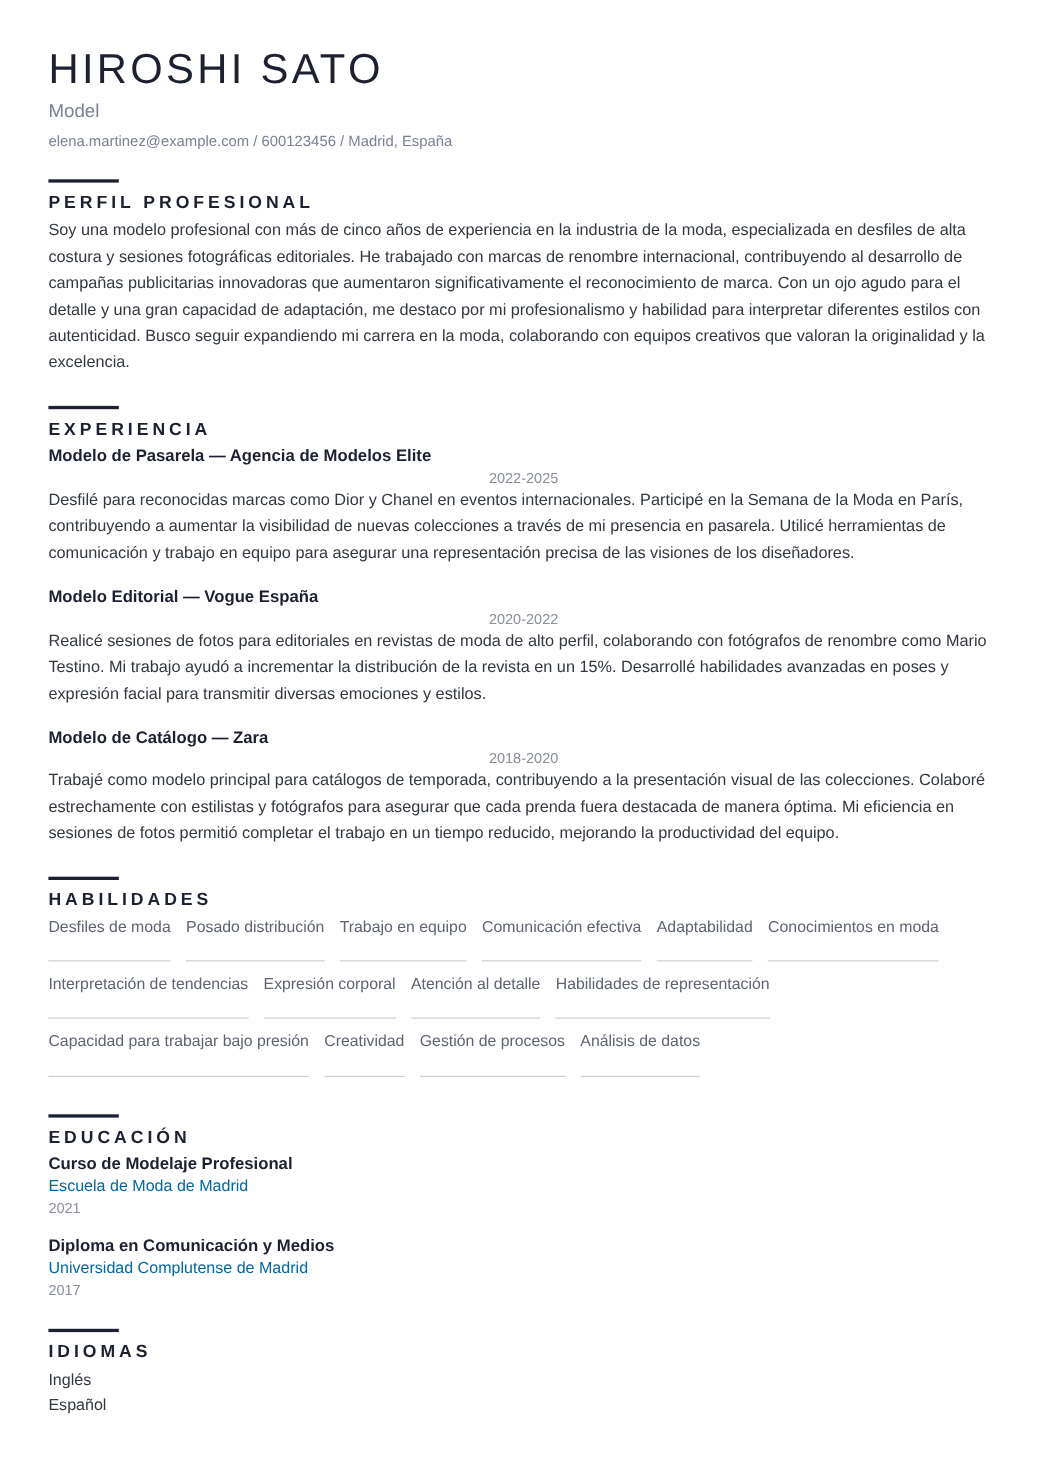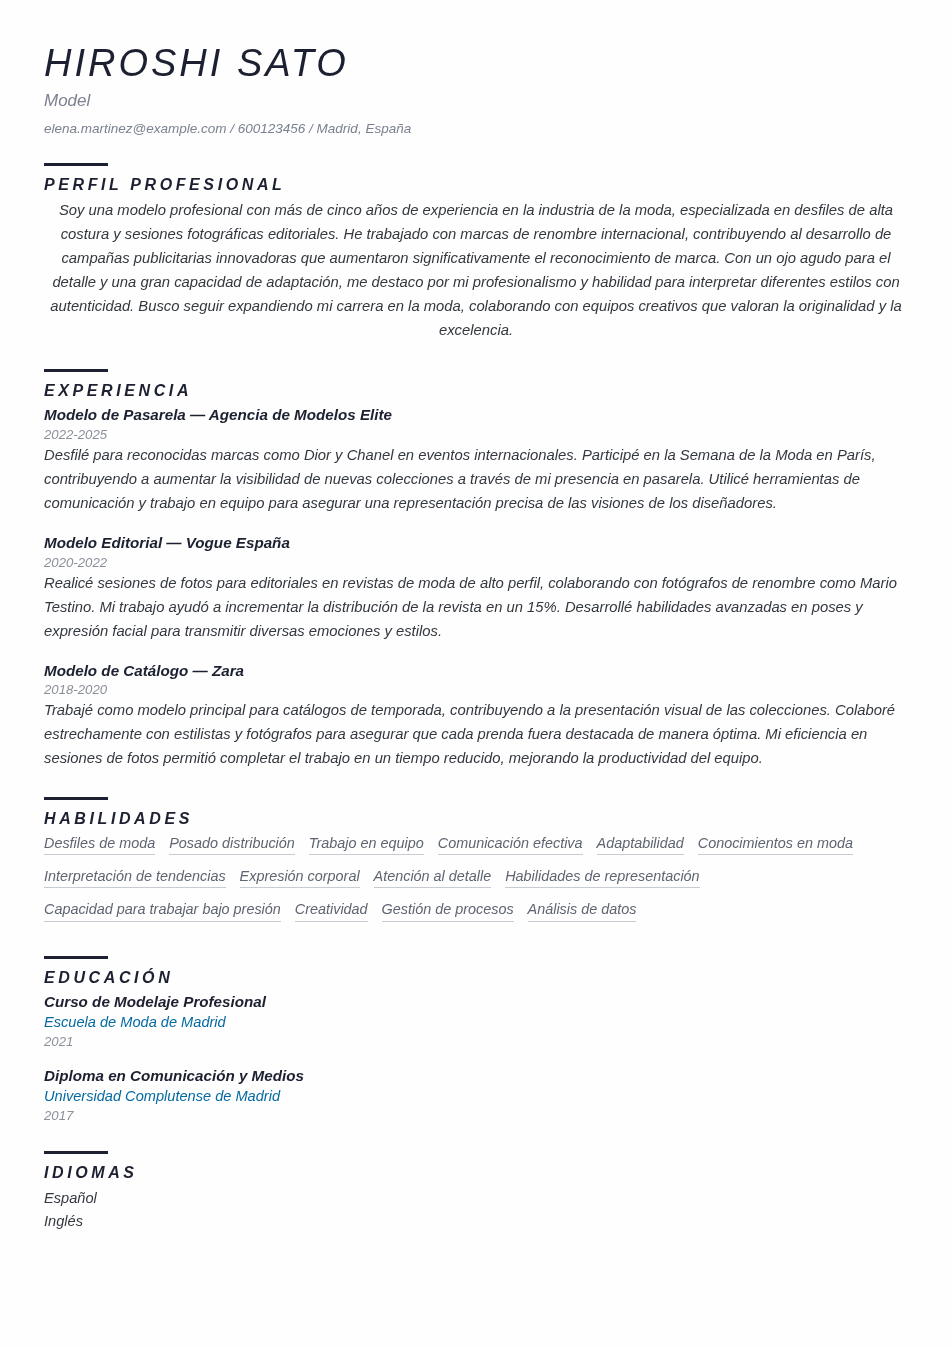--- a/index.html
+++ b/index.html
@@ -11,21 +11,20 @@
     width: 952px; height: 1347px;
     font-family: "Liberation Sans", sans-serif;
     color: #2b2f3a;
     -webkit-font-smoothing: antialiased;
   }
   .page {
     position: relative;
     width: 952px; height: 1347px;
     background: #fefefe;
     padding: 44px 44px 0 44px;
-    font-style: italic;
   }
 
   
   .name {
     font-size: 38px;
     font-weight: 400;
     letter-spacing: 3.0px;
     color: #1c2030;
     line-height: 1.05;
     margin: 0 0 8px 0;
@@ -61,59 +60,60 @@
     margin: 0 0 5px 0;
     line-height: 1.2;
   }
 
   .para {
     font-size: 14.8px;
     line-height: 1.62;
     color: #33383f;
     margin: 0;
     max-width: 868px;
-    text-align: center;
+    text-align: left;
   }
 
   
   .job { margin-bottom: 17px; }
   .job:last-child { margin-bottom: 15px; }
   .job-title {
     font-size: 15.2px;
     font-weight: 700;
     color: #1c2030;
     margin: 0 0 1px 0;
     line-height: 1.3;
   }
   .job-date {
     font-size: 13.2px;
     color: #8a8f99;
     margin: 0 0 1px 0;
     line-height: 1.3;
+    text-align: center;
   }
   .job-desc {
     font-size: 14.8px;
     line-height: 1.62;
     color: #33383f;
     margin: 0;
     max-width: 868px;
   }
 
   
   .skills {
     display: flex;
     flex-wrap: wrap;
     max-width: 868px;
     margin-top: 2px;
   }
   .skill {
     font-size: 14.4px;
     color: #5e6470;
     border-bottom: 1px solid #c7cbd2;
-    padding-bottom: 1px;
+    padding-bottom: 20px;
     margin: 0 14px 12px 0;
     line-height: 1.35;
     white-space: nowrap;
   }
 
   
   .edu { margin-bottom: 15px; }
   .edu:last-child { margin-bottom: 0; }
   .edu-degree {
     font-size: 15.2px;
@@ -217,17 +217,17 @@
     <div class="edu">
       <div class="edu-degree">Diploma en Comunicación y Medios</div>
       <div class="edu-school">Universidad Complutense de Madrid</div>
       <div class="edu-year">2017</div>
     </div>
   </div>
 
   <div class="section">
     <div class="rule"></div>
     <h2 class="sec-title">IDIOMAS</h2>
+    <p class="lang">Inglés</p>
     <p class="lang">Español</p>
-    <p class="lang">Inglés</p>
   </div>
 
 </div>
 
 </body></html>

